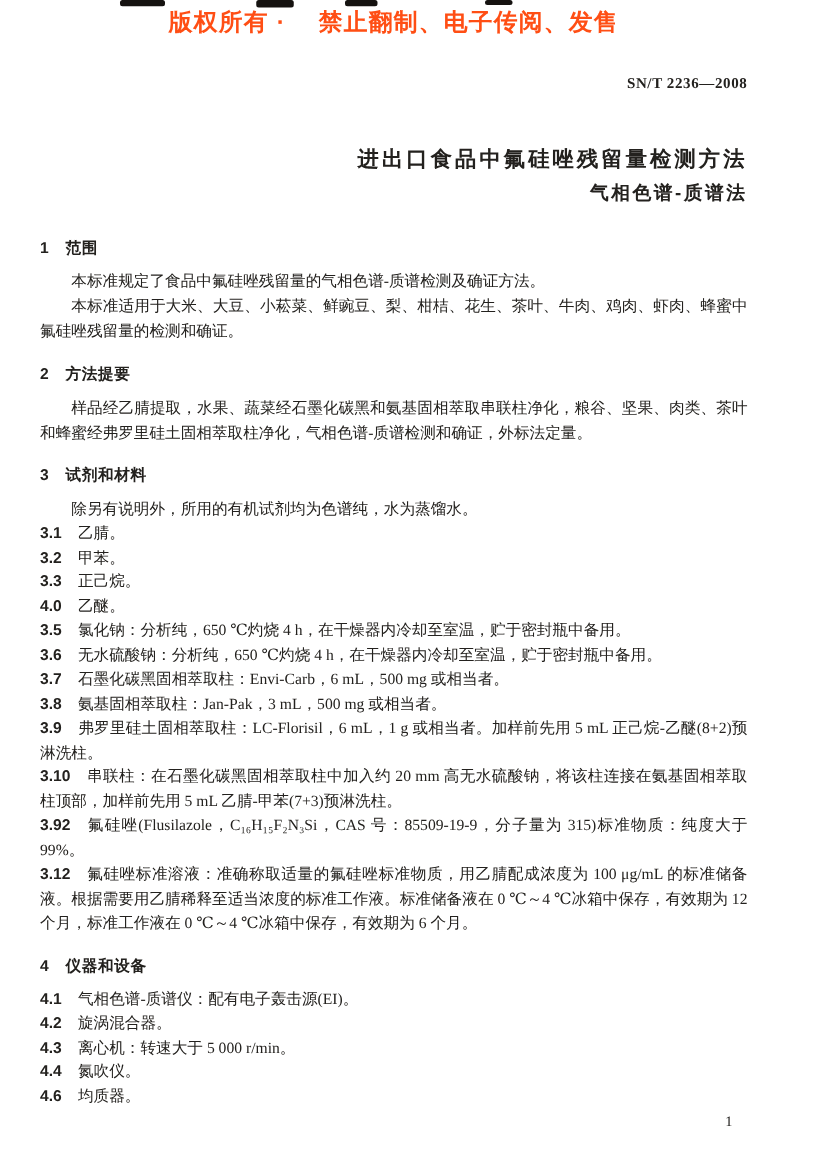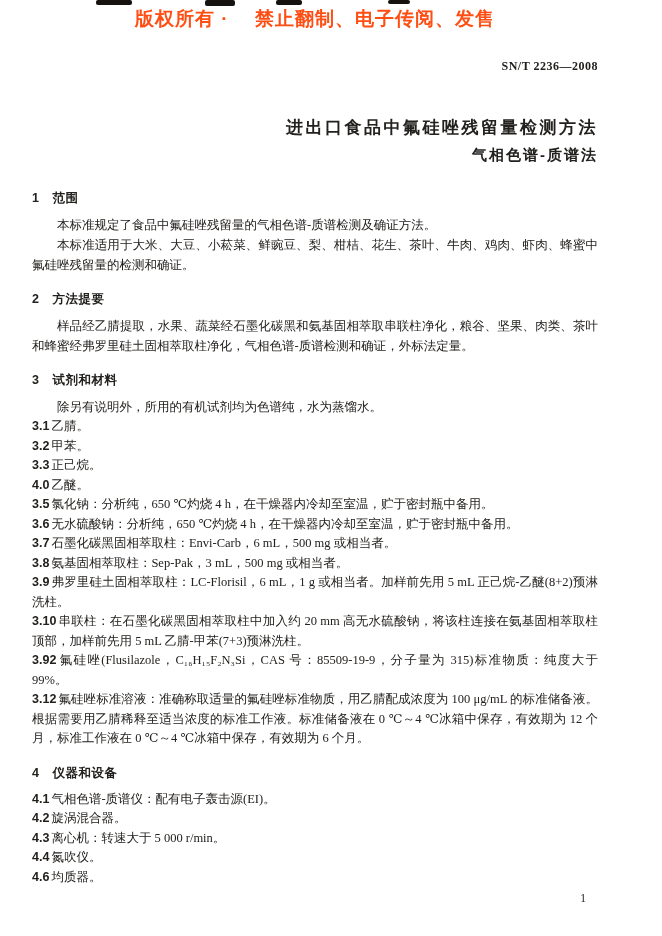--- a/index.html
+++ b/index.html
@@ -69,21 +69,21 @@
     text-align:justify;
     line-height:20px;
   }
   .clause{
     text-align:justify;
     line-height:19.5px;
   }
   .clause .cl-num{
     font-family:"Liberation Sans","DejaVu Sans",sans-serif;
     font-weight:bold;
-    margin-right:2px;
+    margin-right:13px;
   }
   .page-number{
     margin-top:4px;
     text-align:right;
     padding-right:12px;
     font-size:11.5px;
     line-height:14px;
   }
 </style>
 </head>
@@ -125,21 +125,21 @@
       <span class="sec-num">3</span><span>试剂和材料</span>
     </h2>
     <p class="para">除另有说明外，所用的有机试剂均为色谱纯，水为蒸馏水。</p>
     <p class="clause"><span class="cl-num">3.1</span><span>乙腈。</span></p>
     <p class="clause"><span class="cl-num">3.2</span><span>甲苯。</span></p>
     <p class="clause"><span class="cl-num">3.3</span><span>正己烷。</span></p>
     <p class="clause"><span class="cl-num">4.0</span><span>乙醚。</span></p>
     <p class="clause"><span class="cl-num">3.5</span><span>氯化钠：分析纯，650 ℃灼烧 4 h，在干燥器内冷却至室温，贮于密封瓶中备用。</span></p>
     <p class="clause"><span class="cl-num">3.6</span><span>无水硫酸钠：分析纯，650 ℃灼烧 4 h，在干燥器内冷却至室温，贮于密封瓶中备用。</span></p>
     <p class="clause"><span class="cl-num">3.7</span><span>石墨化碳黑固相萃取柱：Envi-Carb，6 mL，500 mg 或相当者。</span></p>
-    <p class="clause"><span class="cl-num">3.8</span><span>氨基固相萃取柱：Sep-Pak，3 mL，500 mg 或相当者。</span></p>
+    <p class="clause"><span class="cl-num">3.8</span><span>氨基固相萃取柱：Jan-Pak，3 mL，500 mg 或相当者。</span></p>
     <p class="clause"><span class="cl-num">3.9</span><span>弗罗里硅土固相萃取柱：LC-Florisil，6 mL，1 g 或相当者。加样前先用 5 mL 正己烷-乙醚(8+2)预淋洗柱。</span></p>
     <p class="clause"><span class="cl-num">3.10</span><span>串联柱：在石墨化碳黑固相萃取柱中加入约 20 mm 高无水硫酸钠，将该柱连接在氨基固相萃取柱顶部，加样前先用 5 mL 乙腈-甲苯(7+3)预淋洗柱。</span></p>
     <p class="clause"><span class="cl-num">3.92</span><span>氟硅唑(Flusilazole，C₁₆H₁₅F₂N₃Si，CAS 号：85509-19-9，分子量为 315)标准物质：纯度大于 99%。</span></p>
     <p class="clause"><span class="cl-num">3.12</span><span>氟硅唑标准溶液：准确称取适量的氟硅唑标准物质，用乙腈配成浓度为 100 μg/mL 的标准储备液。根据需要用乙腈稀释至适当浓度的标准工作液。标准储备液在 0 ℃～4 ℃冰箱中保存，有效期为 12 个月，标准工作液在 0 ℃～4 ℃冰箱中保存，有效期为 6 个月。</span></p>
   </div>
 
   <div class="section">
     <h2 class="sec-heading">
       <span class="sec-num">4</span><span>仪器和设备</span>
     </h2>

